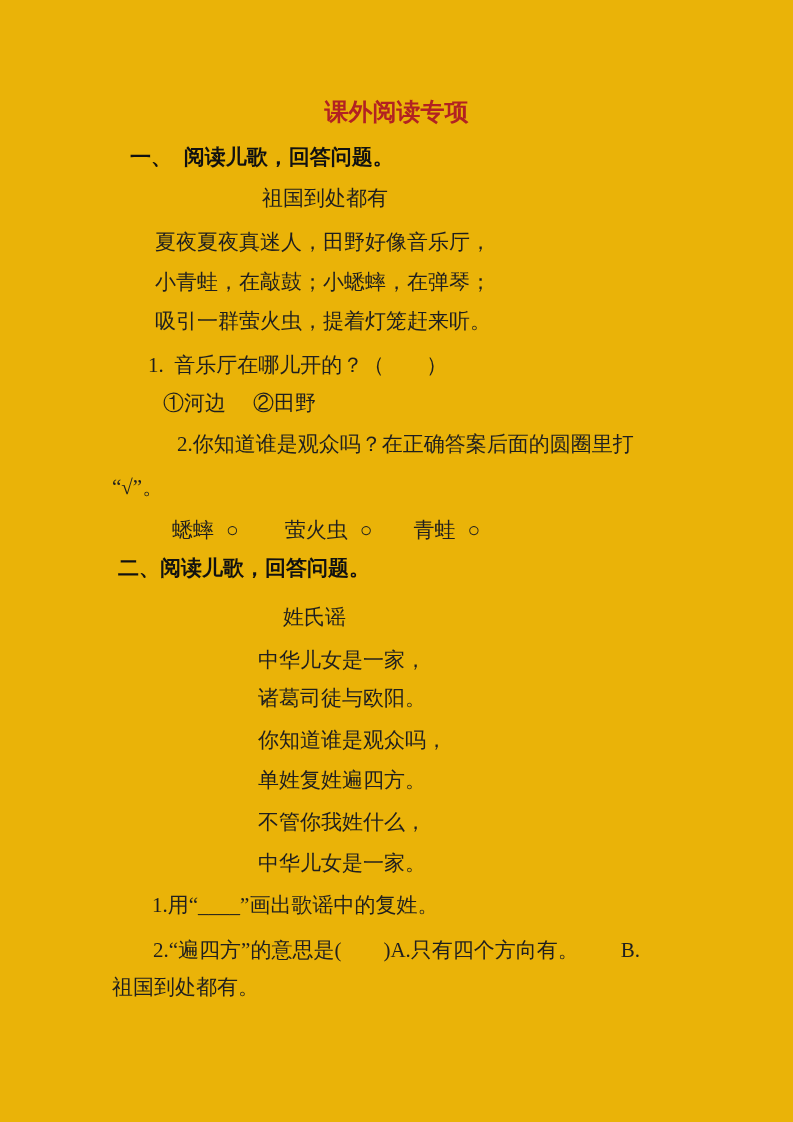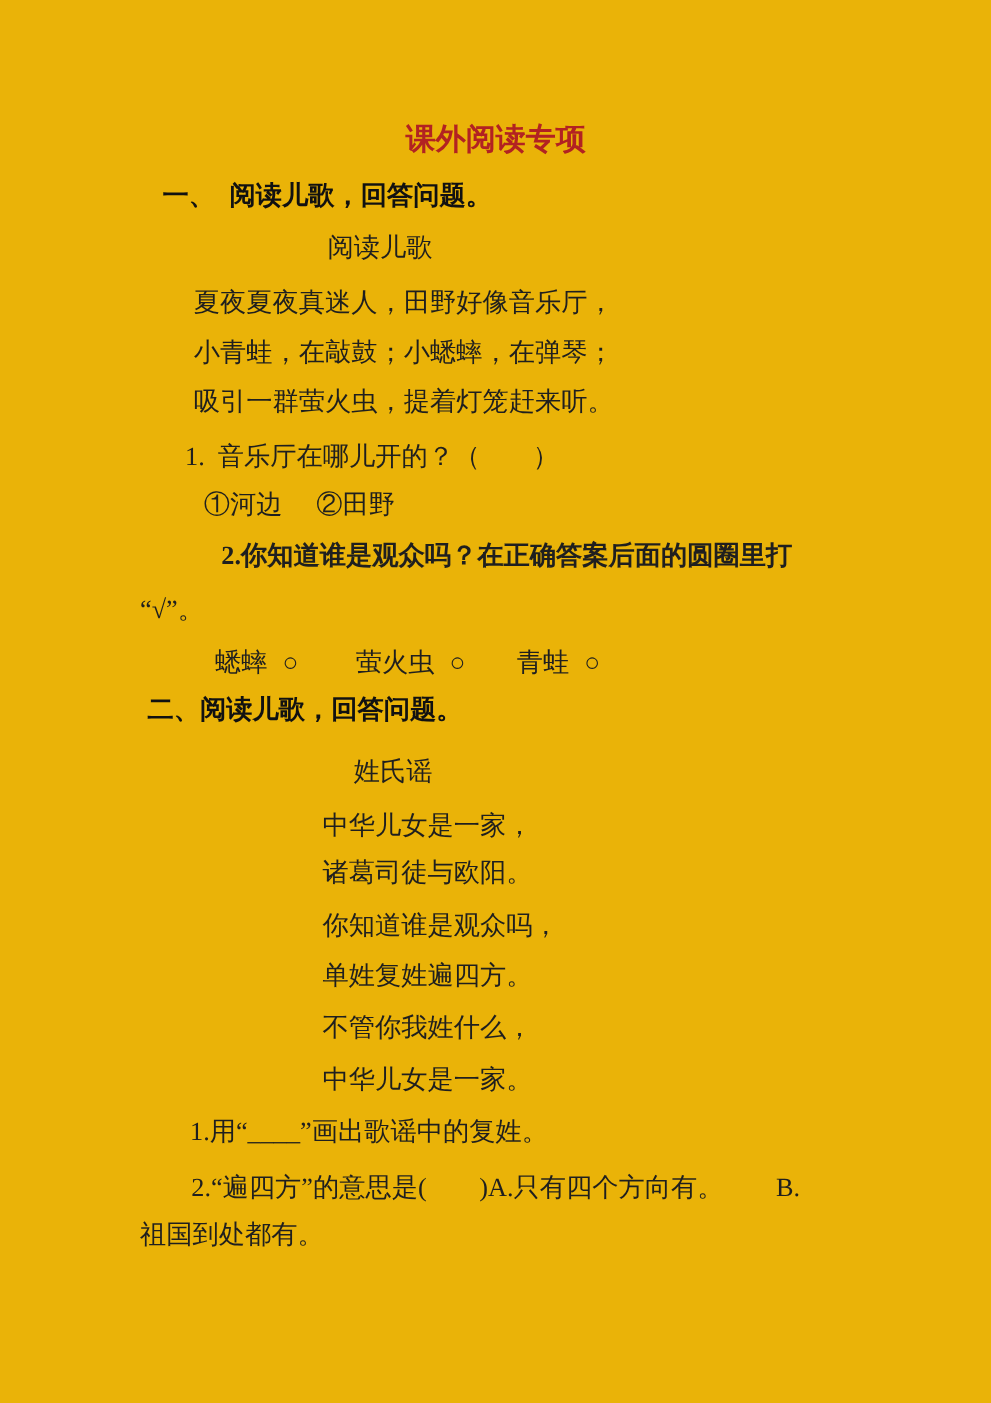--- a/index.html
+++ b/index.html
@@ -58,34 +58,34 @@
 </style>
 </head>
 <body>
 
 <div class="page">
 
   <h1 class="doc-title">课外阅读专项</h1>
 
   <div class="ln heading" style="top:142px; left:130px;">一、  阅读儿歌，回答问题。</div>
 
-  <div class="ln" style="top:183px; left:262px;">阅读儿歌</div>
+  <div class="ln" style="top:183px; left:262px;">祖国到处都有</div>
 
   <div class="ln" style="top:227px; left:155px;">夏夜夏夜真迷人，田野好像音乐厅，</div>
   <div class="ln" style="top:267px; left:155px;">小青蛙，在敲鼓；小蟋蟀，在弹琴；</div>
   <div class="ln" style="top:306px; left:155px;">吸引一群萤火虫，提着灯笼赶来听。</div>
 
   <div class="ln" style="top:350px; left:148px;">1.  音乐厅在哪儿开的？（　　）</div>
 
   <div class="row opt-row" style="top:388px; left:163px;">
     <span>①河边</span>
     <span>②田野</span>
   </div>
 
-  <div class="ln" style="top:429px; left:177px;font-weight:bold;">2.你知道谁是观众吗？在正确答案后面的圆圈里打</div>
+  <div class="ln" style="top:429px; left:177px;">2.你知道谁是观众吗？在正确答案后面的圆圈里打</div>
   <div class="ln" style="top:472px; left:112px;">“√”。</div>
 
   <div class="row" style="top:515px; left:172px;">
     <span class="choice"><span>蟋蟀</span><span>○</span></span>
     <span class="choice choice-2"><span>萤火虫</span><span>○</span></span>
     <span class="choice choice-3"><span>青蛙</span><span>○</span></span>
   </div>
 
   <div class="ln heading" style="top:553px; left:118px;">二、阅读儿歌，回答问题。</div>
 

